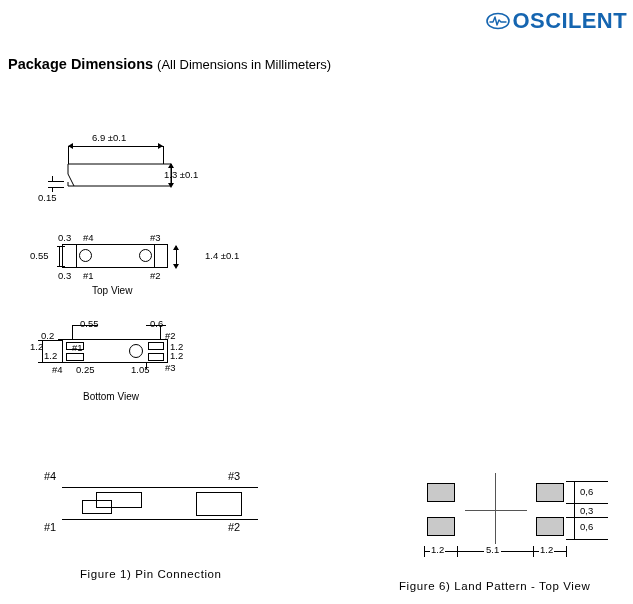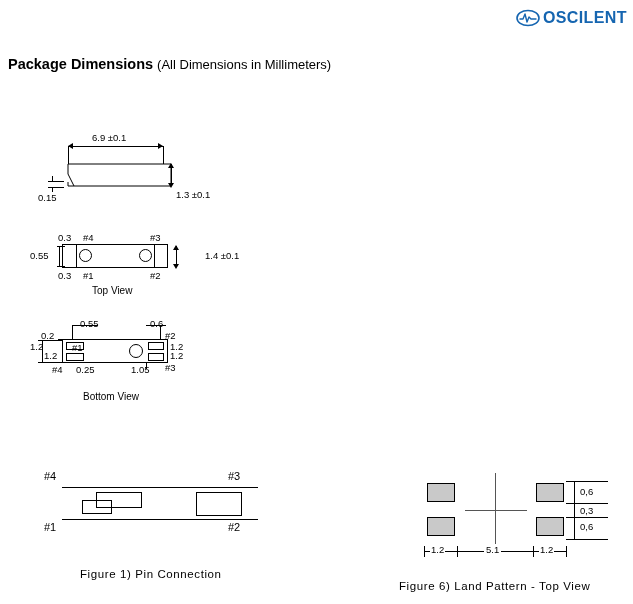--- a/index.html
+++ b/index.html
@@ -36,21 +36,21 @@
     display: flex;
     align-items: center;
     gap: 3px;
   }
   .logo-mark {
     width: 24px;
     height: 20px;
     position: relative;
   }
   .logo-text {
-    font-size: 16px;
+    font-size: 22px;
     font-weight: bold;
     color: #1565b0;
     letter-spacing: 0.4px;
   }
   
   .section-head {
     position: absolute;
     font-size: 14.5px;
     font-weight: bold;
     white-space: nowrap;
@@ -160,21 +160,21 @@
       <svg width="120" height="36" viewBox="0 0 120 36">
         <path d="M8 4 L111 4 L111 26 L14 26 L8 14 Z" fill="#ffffff" stroke="#000" stroke-width="1"></path>
         <line x1="8" y1="26" x2="14" y2="26" stroke="#000" stroke-width="1"></line>
         <line x1="8" y1="22" x2="8" y2="26" stroke="#000" stroke-width="1"></line>
       </svg>
     </div>
 
     <div class="ln vl" style="left:171px; top:164px; height:22px;"></div>
     <div class="arrow-u" style="left:168px; top:163px;"></div>
     <div class="arrow-d" style="left:168px; top:183px;"></div>
-    <div class="dim-text" style="left:176px; top:169px;margin-top:20px;">1.3 ±0.1</div>
+    <div class="dim-text" style="left:164px; top:169px;">1.3 ±0.1</div>
 
     <div class="ln hl" style="left:48px; top:181px; width:16px;"></div>
     <div class="ln hl" style="left:48px; top:187px; width:16px;"></div>
     <div class="ln vl" style="left:52px; top:176px; height:5px;"></div>
     <div class="ln vl" style="left:52px; top:187px; height:5px;"></div>
     <div class="dim-text" style="left:38px; top:192px;">0.15</div>
   </div>
 
   <div>
     <div class="dim-text" style="left:58px; top:232px;">0.3</div>

